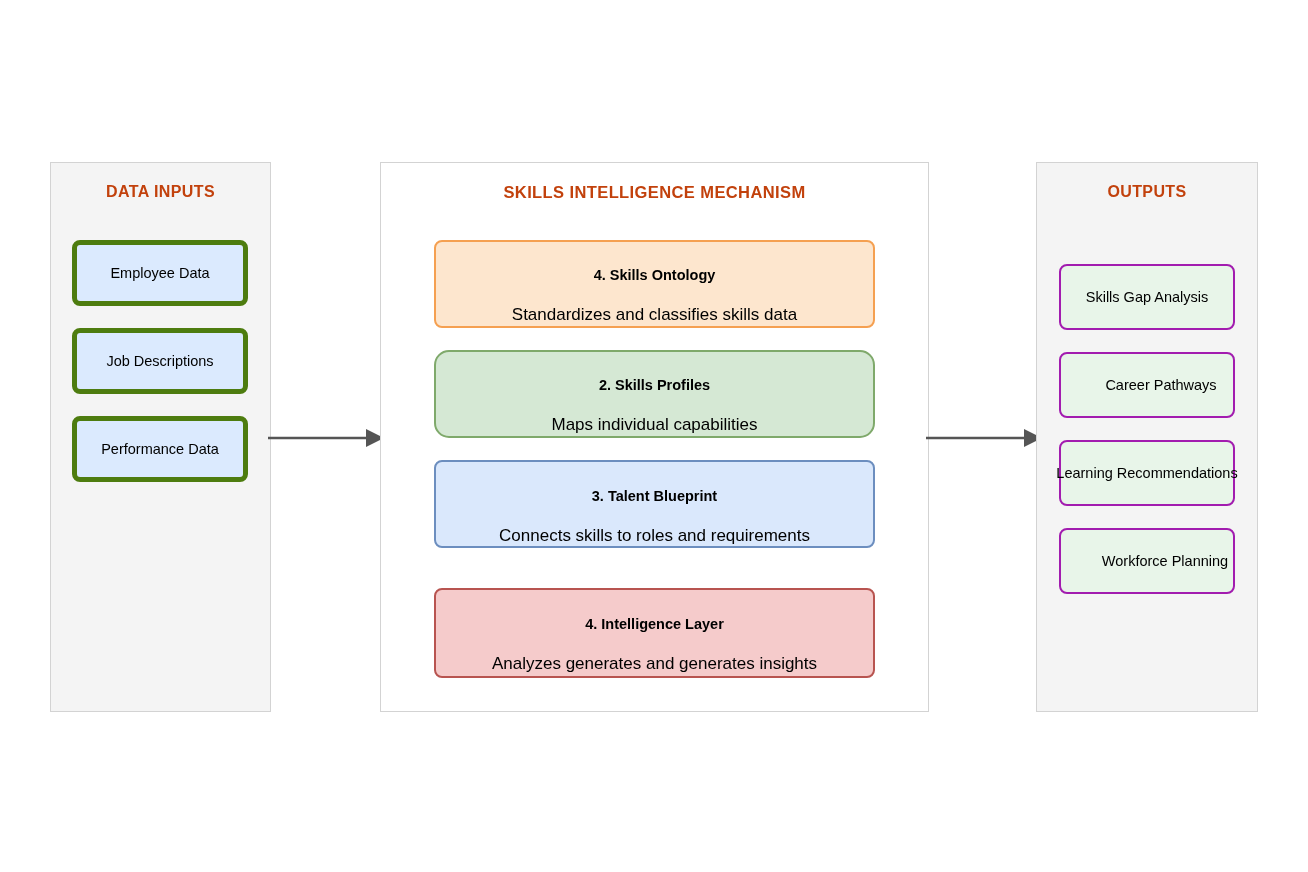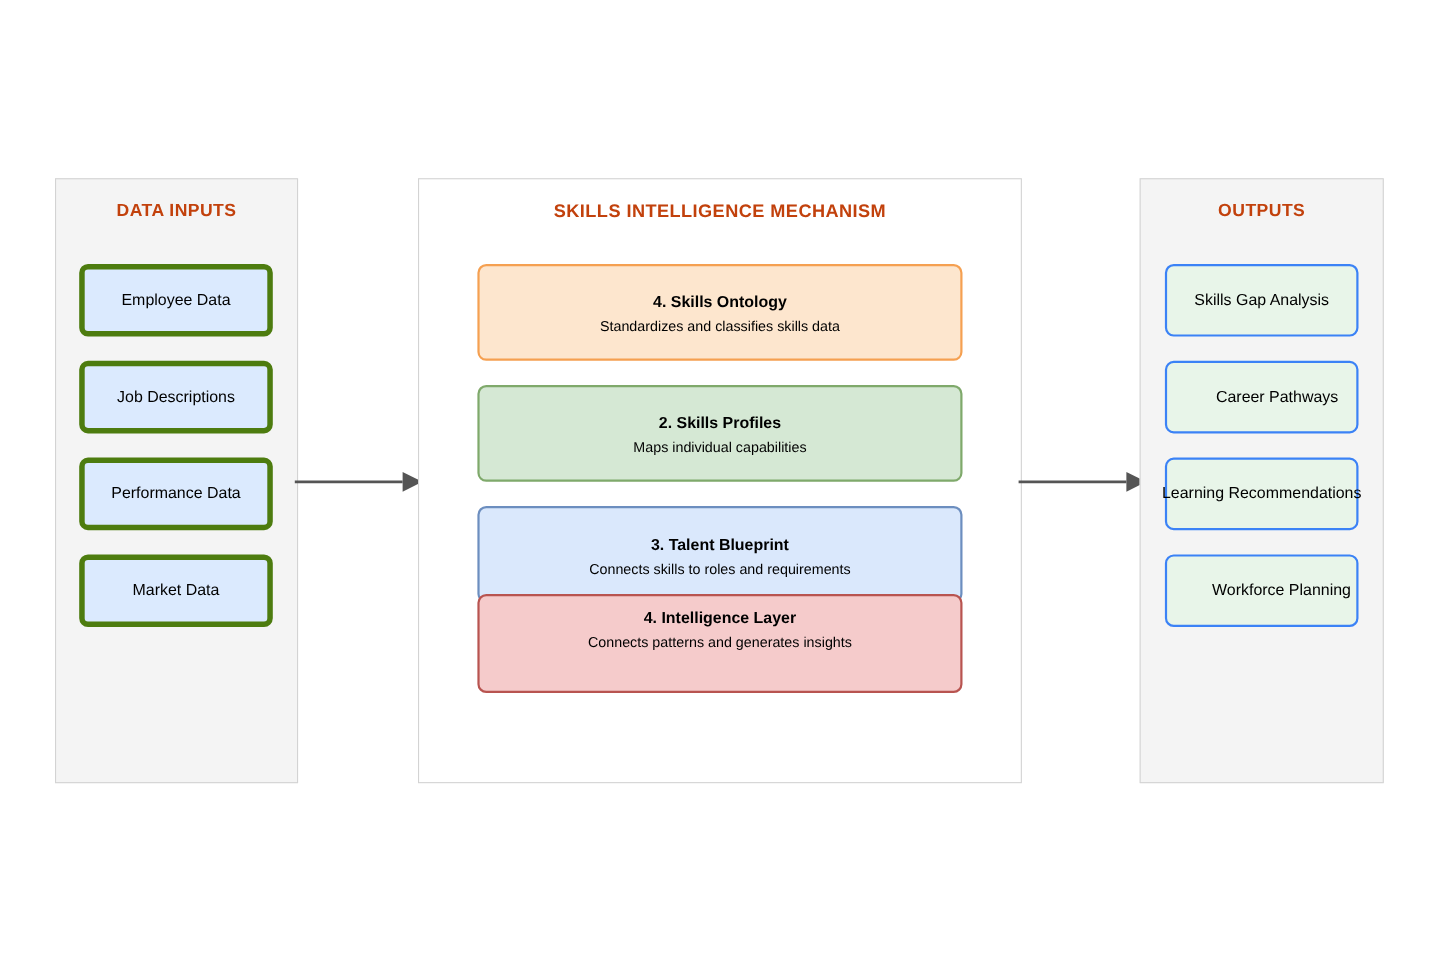--- a/index.html
+++ b/index.html
@@ -70,65 +70,67 @@
     font-size: 14.5px;
     white-space: nowrap;
   }
 
   
   .node.output {
     left: 1059px;
     width: 176px;
     height: 66px;
     background: #e8f5e9;
-    border: 2px solid #3b82f6;
+    border: 2px solid #a21caf;
+    margin-top: 24px;
   }
   .node.output .node-label {
     font-size: 14.5px;
     white-space: nowrap;
   }
 
   
   .node.step {
     left: 434px;
     width: 441px;
     border-width: 2px;
     border-style: solid;
     justify-content: flex-start;
   }
   .node.step .step-title {
     font-size: 14.5px;
     font-weight: bold;
     white-space: nowrap;
   }
   .node.step .step-desc {
-    font-size: 13px;
-    margin-top: 6px;
+    font-size: 17px;
+    margin-top: 22px;
     white-space: nowrap;
   }
 
   .step-ontology {
     top: 240px; height: 88px;
     background: #fde6ce; border-color: #f5a051;
     padding-top: 25px;
   }
   .step-profiles {
     top: 350px; height: 88px;
     background: #d5e8d4; border-color: #7fa96b;
     padding-top: 25px;
+    border-radius: 15px;
   }
   .step-blueprint {
     top: 460px; height: 88px;
     background: #dae8fc; border-color: #6c8ebf;
     padding-top: 26px;
   }
   .step-intelligence {
-    top: 540px; height: 90px;
+    top: 588px; height: 90px;
     background: #f5cbcb; border-color: #b85450;
-    padding-top: 12px;
+    padding-top: 26px;
   }
 
   
   .arrow {
     position: absolute;
     overflow: visible;
   }
 </style>
 </head>
 <body>
@@ -140,23 +142,20 @@
   </div>
 
   <div class="node input" style="top:240px;">
     <span class="node-label">Employee Data</span>
   </div>
   <div class="node input" style="top:328px;">
     <span class="node-label">Job Descriptions</span>
   </div>
   <div class="node input" style="top:416px;">
     <span class="node-label">Performance Data</span>
-  </div>
-  <div class="node input" style="top:504px;">
-    <span class="node-label">Market Data</span>
   </div>
 
   <svg class="arrow" style="left:268px; top:425px;" width="116" height="26">
     <line x1="0" y1="13" x2="98" y2="13" stroke="#555555" stroke-width="2.5"></line>
     <polygon points="98,4 116,13 98,22" fill="#555555"></polygon>
   </svg>
 
   <div class="panel plain" id="panel-mech">
     <div class="panel-title">SKILLS INTELLIGENCE MECHANISM</div>
   </div>
@@ -171,21 +170,21 @@
     <span class="step-desc">Maps individual capabilities</span>
   </div>
 
   <div class="node step step-blueprint">
     <span class="step-title">3. Talent Blueprint</span>
     <span class="step-desc">Connects skills to roles and requirements</span>
   </div>
 
   <div class="node step step-intelligence">
     <span class="step-title">4. Intelligence Layer</span>
-    <span class="step-desc">Connects patterns and generates insights</span>
+    <span class="step-desc">Analyzes generates and generates insights</span>
   </div>
 
   <svg class="arrow" style="left:926px; top:425px;" width="116" height="26">
     <line x1="0" y1="13" x2="98" y2="13" stroke="#555555" stroke-width="2.5"></line>
     <polygon points="98,4 116,13 98,22" fill="#555555"></polygon>
   </svg>
 
   <div class="panel shaded" id="panel-outputs">
     <div class="panel-title">OUTPUTS</div>
   </div>

